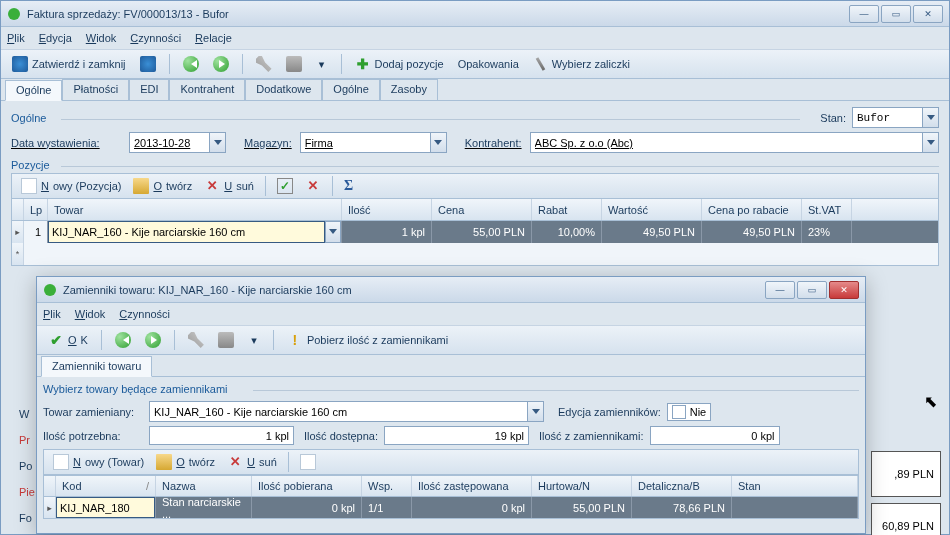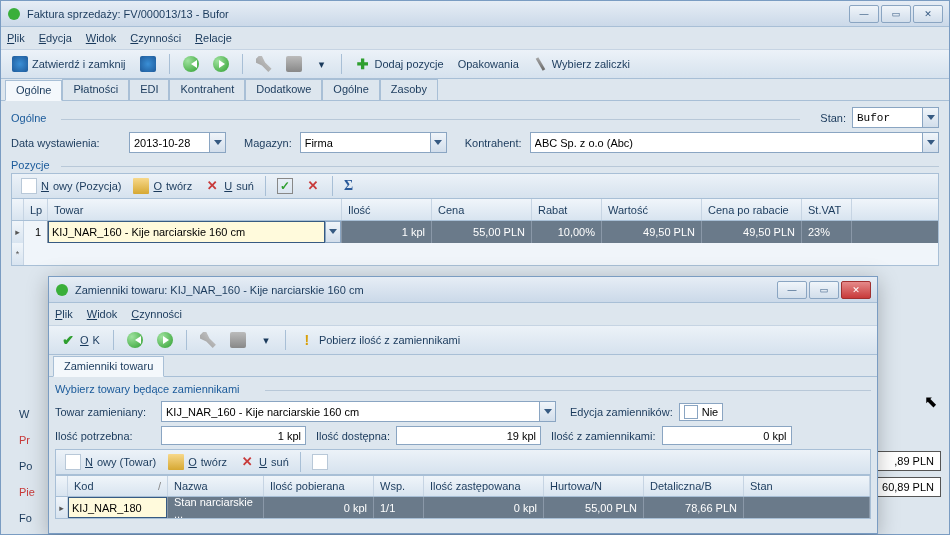--- a/index.html
+++ b/index.html
@@ -1,20 +1,20 @@
 <!DOCTYPE html>
 <html><head>
 <meta charset="utf-8">
 <style>
 * { box-sizing: border-box; margin: 0; padding: 0; font-family: Tahoma, sans-serif; font-size: 11px; }
 body { background: #dde6ee; width: 950px; height: 535px; overflow: hidden; position: relative; }
 
 .window { position: absolute; background: #dde6ee; border: 1px solid #7a9cc2; }
 .win-main { left: 0; top: 0; width: 950px; height: 535px; }
-.win-sub { left: 48px; top: 276px; width: 830px; height: 258px; z-index: 10; box-shadow: 0 4px 20px rgba(0,0,0,.25); }
+.win-sub { left: 36px; top: 276px; width: 830px; height: 258px; z-index: 10; box-shadow: 0 4px 20px rgba(0,0,0,.25); }
 
 .titlebar { height: 26px; background: linear-gradient(#e6edf5,#cbd9e9); display: flex; align-items: center; padding: 0 6px; border-bottom: 1px solid #a8bfd6; }
 .tb-icon { width: 14px; height: 14px; margin-right: 6px; }
 .tb-title { flex: 1; color: #1a3a5c; }
 .tb-btns { display: flex; gap: 2px; }
 .tb-btn { width: 30px; height: 18px; border: 1px solid #8aa5c2; border-radius: 2px; background: linear-gradient(#f0f5fa,#d2deeb); display: flex; align-items: center; justify-content: center; cursor: pointer; font-size: 9px; color: #365a82; }
 .tb-close { background: linear-gradient(#e58a8a,#c83a3a); color: #fff; border-color: #a03030; }
 
 .menubar { height: 22px; display: flex; align-items: center; padding: 0 6px; gap: 14px; }
 .menu-item { color: #1a3a5c; cursor: pointer; }
@@ -41,21 +41,21 @@
 .ico-chk { color: #2f9f2f; font-weight: bold; font-size: 12px; line-height: 14px; text-align: center; border: 1px solid #888; }
 .ico-sigma { color: #2a5a9a; font-weight: bold; font-size: 14px; font-family: serif; }
 
 .tabstrip { height: 22px; display: flex; align-items: flex-end; padding-left: 4px; background: #dde6ee; border-bottom: 1px solid #a8bfd6; }
 .tab { height: 21px; padding: 3px 10px; border: 1px solid #a8bfd6; border-bottom: none; background: #dde6ee; margin-right: 0; cursor: pointer; color: #1a3a5c; }
 .tab.active { background: #f4f8fc; border-bottom: 1px solid #f4f8fc; margin-bottom: -1px; }
 
 .panel { padding: 6px 10px; }
 .fieldset-label { color: #1a5a9a; padding: 2px 0; position: relative; }
 .fieldset-label::after { content: ''; position: absolute; left: 50px; right: 0; top: 9px; height: 1px; background: #b8c8d8; }
-.row { display: flex; align-items: center; gap: 8px; margin: 4px 0; }
+.row { display: flex; align-items: center; gap: 8px; margin: 4px 0; text-decoration: underline; }
 .lbl { color: #1a3a5c; }
 .input { height: 21px; border: 1px solid #8aa5c2; background: #fff; padding: 0 4px; }
 .combo { display: flex; }
 .combo .input { border-right: none; }
 .combo-btn { width: 17px; height: 21px; border: 1px solid #8aa5c2; background: linear-gradient(#f0f5fa,#d2deeb); display: flex; align-items: center; justify-content: center; cursor: pointer; }
 .combo-btn::after { content: ''; border: 4px solid transparent; border-top: 5px solid #365a82; margin-top: 3px; }
 
 .grid-toolbar { height: 26px; background: linear-gradient(#ecf2f8,#d6e2ee); border: 1px solid #a8bfd6; display: flex; align-items: center; padding: 0 4px; gap: 2px; }
 .grid { border: 1px solid #a8bfd6; border-top: none; }
 .grid-head { height: 22px; background: linear-gradient(#f0f5fa,#d8e4f0); display: flex; border-bottom: 1px solid #a8bfd6; }
@@ -65,21 +65,21 @@
 .gc { padding: 3px 6px; border-right: 1px solid #8a98a8; display: flex; align-items: center; }
 .gc.right { justify-content: flex-end; }
 .gc-input { background: #fffadc; border: 1px solid #365a82; height: 100%; width: 100%; padding: 0 3px; color: #000; }
 .grid-newrow { height: 22px; display: flex; background: #f0f5fa; }
 .row-marker { width: 12px; background: linear-gradient(#f0f5fa,#d8e4f0); border-right: 1px solid #c6d4e3; display: flex; align-items: center; justify-content: center; color: #555; font-size: 9px; }
 
 .side-labels { position: absolute; left: 18px; top: 400px; font-size: 11px; line-height: 26px; }
 .side-labels div { color: #1a3a5c; }
 .side-labels .red { color: #c83a3a; }
 .side-values { position: absolute; right: 8px; top: 450px; }
-.valbox { border: 1px solid #555; background: #fff; padding: 3px 6px; margin-bottom: 6px; text-align: right; width: 70px; }
+.valbox { border: 1px solid #555; background: #fff; padding: 16px 6px; margin-bottom: 6px; text-align: right; width: 70px; }
 
 .sub-content { padding: 4px 6px; }
 .fs-sub::after { left: 210px; }
 .sub-row { display: flex; align-items: center; gap: 6px; margin: 4px 0; }
 .sub-lbl { min-width: 100px; color: #1a3a5c; }
 .sub-input { height: 19px; border: 1px solid #8aa5c2; background: #fff; padding: 0 4px; text-align: right; }
 .chk { width: 14px; height: 14px; border: 1px solid #8aa5c2; background: #fff; display: inline-block; }
 .chk-wrap { border: 1px solid #8aa5c2; background:#fff; padding: 1px 4px; display: inline-flex; align-items: center; gap: 4px; }
 
 .sub-grid-head { height: 22px; background: linear-gradient(#f0f5fa,#d8e4f0); display: flex; border: 1px solid #a8bfd6; }

